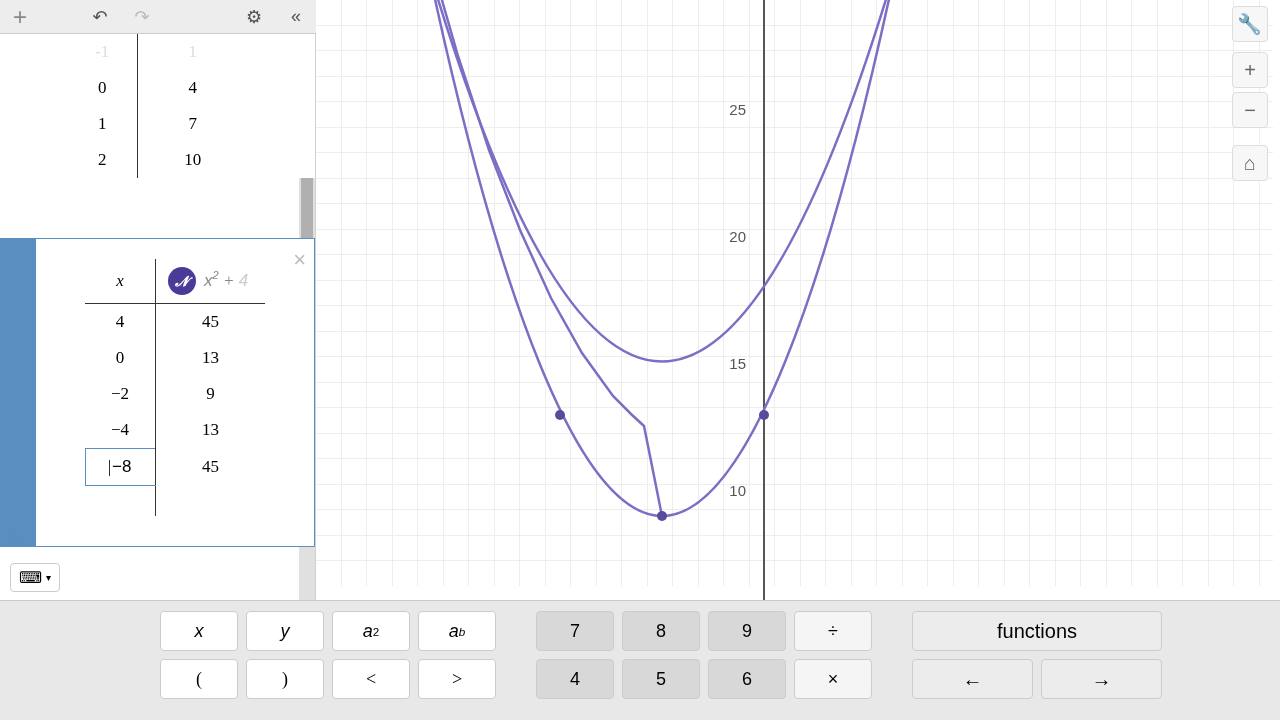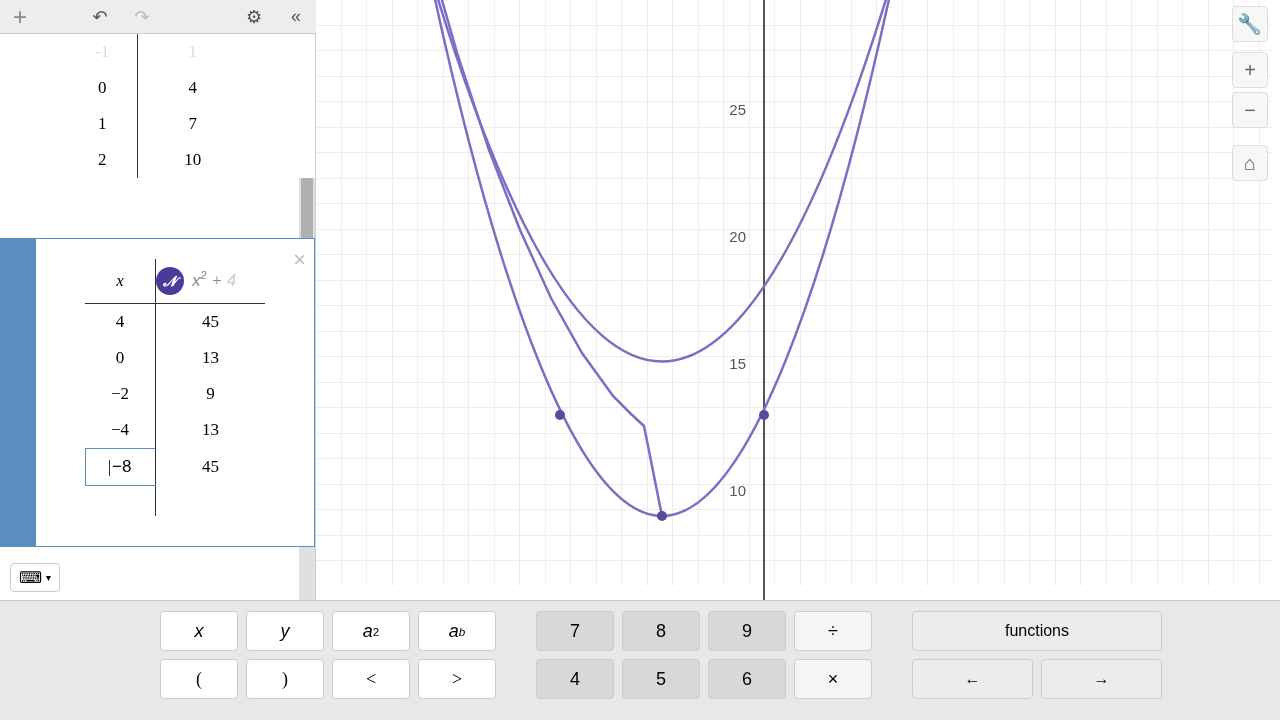--- a/index.html
+++ b/index.html
@@ -22,21 +22,21 @@
 
 .expr-item2 { margin-top: 60px; border: 1px solid #5a8ec0; border-left: none; position: relative; display: flex; }
 .expr-handle { width: 36px; background: #5a8ec0; }
 .expr-body { flex: 1; padding: 20px 10px 30px 10px; position: relative; background: #fff; }
 .close-x { position: absolute; top: 8px; right: 8px; color: #bbb; font-size: 22px; cursor: pointer; }
 .icon-badge { display: inline-flex; width: 28px; height: 28px; border-radius: 50%; background: #4a3b99; color: #fff; align-items: center; justify-content: center; font-size: 14px; font-weight: bold; margin-right: 4px; }
 
 .table2 { border-collapse: collapse; font-size: 17px; margin: 0 auto; }
 .table2 th { padding: 8px 6px; font-weight: normal; font-family: 'Times New Roman', serif; border-bottom: 1px solid #333; }
 .table2 .th-x { width: 70px; font-style: italic; border-right: 1px solid #333; }
-.table2 .th-y { width: 110px; font-style: italic; text-align: left; padding-left: 0; color: #888; }
+.table2 .th-y { width: 110px; font-style: italic; text-align: left; padding-left: 12px; color: #888; }
 .table2 td { padding: 8px 0; text-align: center; font-family: 'Times New Roman', serif; }
 .table2 .col-x { border-right: 1px solid #333; }
 .active-cell { border: 1.5px solid #5a8ec0; position: relative; }
 .cursor { display: inline-block; width: 1px; height: 16px; background: #333; vertical-align: middle; margin-right: 2px; }
 
 .zoom-btn { position: absolute; left: 8px; bottom: 50px; color: #5a8ec0; font-size: 18px; cursor: pointer; }
 .kbd-toggle { position: absolute; left: 10px; bottom: 8px; display: flex; align-items: center; gap: 4px; border: 1px solid #ccc; border-radius: 4px; padding: 4px 8px; background: #fff; cursor: pointer; }
 
 .graph-area { position: absolute; top: 0; left: 316px; width: 964px; height: 600px; background: #fff; }
 .graph-svg { width: 100%; height: 100%; }
@@ -45,21 +45,21 @@
 .ctrl-btn { width: 36px; height: 36px; background: #f7f7f7; border: 1px solid #ddd; border-radius: 4px; display: flex; align-items: center; justify-content: center; color: #666; font-size: 20px; cursor: pointer; margin-bottom: 4px; }
 
 .keyboard { position: absolute; bottom: 0; left: 0; width: 1280px; height: 120px; background: #e8e8e8; border-top: 1px solid #ccc; padding: 10px 160px 0 160px; display: flex; gap: 40px; }
 .kbd-section { display: flex; flex-direction: column; gap: 8px; }
 .kbd-row { display: flex; gap: 8px; }
 .key { height: 40px; background: #fff; border: 1px solid #ccc; border-radius: 4px; display: flex; align-items: center; justify-content: center; font-size: 18px; font-family: 'Times New Roman', serif; cursor: pointer; }
 .key.w1 { width: 78px; }
 .key.wf { width: 250px; }
 .key.num { background: #d8d8d8; font-family: Arial; }
 .key.op { background: #f5f5f5; font-family: Arial; }
-.key.fn { background: #ececec; font-family: Arial; font-size: 16px; }
+.key.fn { background: #ececec; font-family: Arial; font-size: 20px; }
 
 sup { font-size: 0.65em; }
 </style>
 </head>
 <body>
 
 <div class="toolbar">
   <div class="tool-btn" style="font-size:24px;color:#888;">+</div>
   <div style="flex:0 0 20px;"></div>
   <div class="tool-btn">↶</div>

